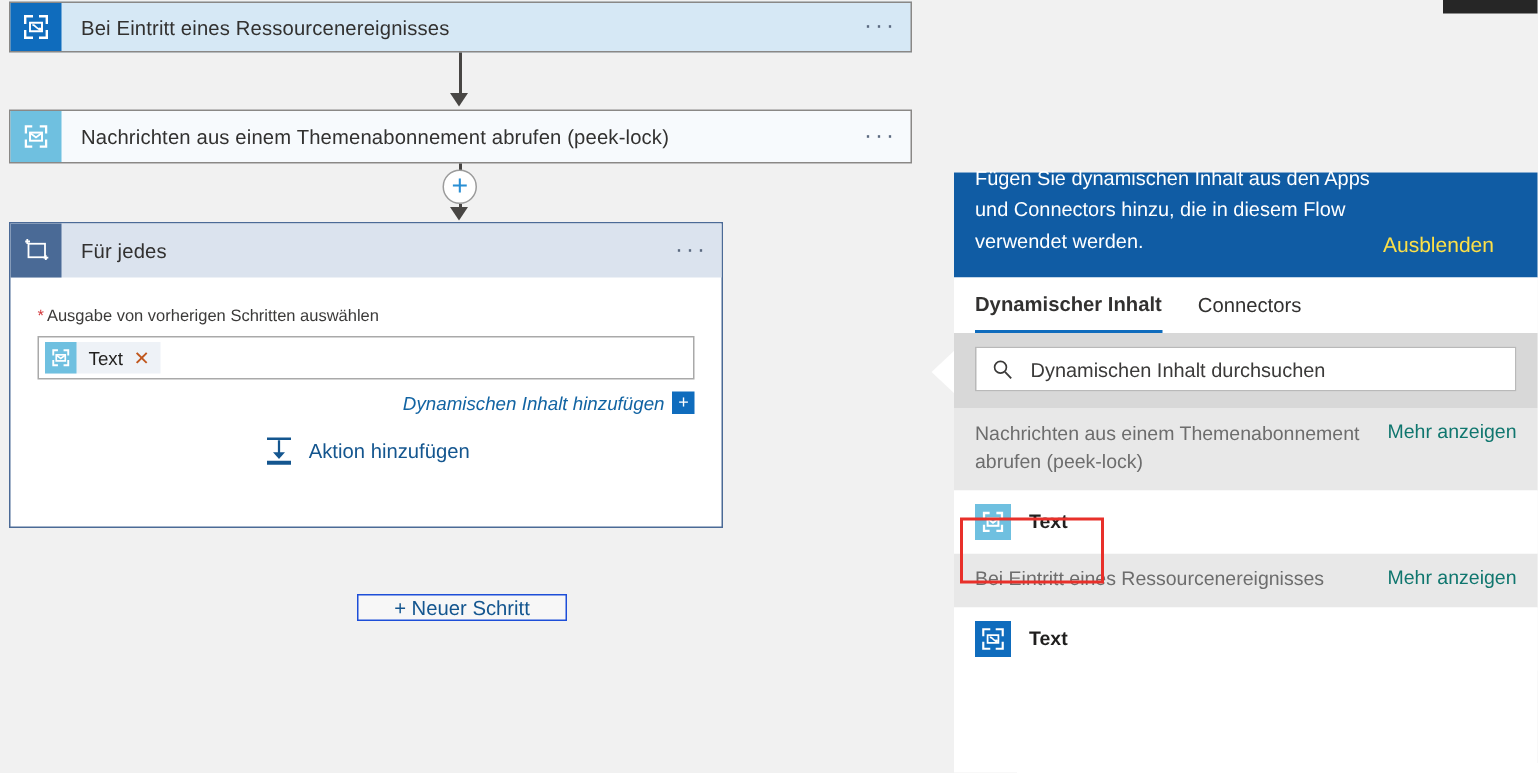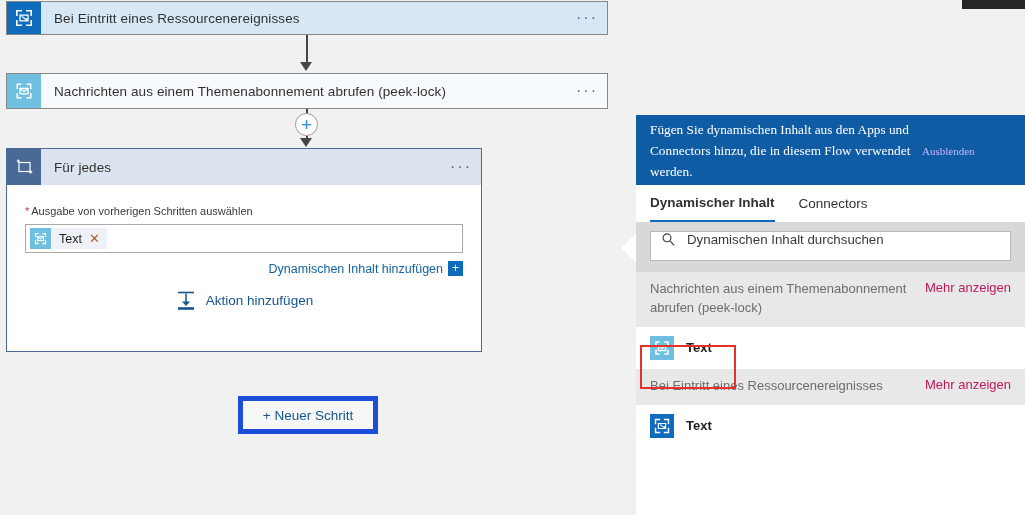--- a/index.html
+++ b/index.html
@@ -186,20 +186,21 @@
     color: #c0571d;
     font-size: 13px;
     line-height: 1;
     font-family: "Liberation Sans", sans-serif;
   }
   .dyn-link-row {
     margin-top: 8px;
     display: flex;
     justify-content: flex-end;
     align-items: center;
+    font-style: italic;
   }
   .dyn-link {
     color: #1264a3;
     font-size: 12.5px;
     margin-right: 5px;
   }
   .dyn-plus-box {
     width: 15px; height: 15px;
     background: #0f6cbd;
     color: #ffffff;
@@ -219,23 +220,23 @@
   }
   .add-action-label {
     color: #14568f;
     font-size: 13.5px;
   }
 
   
   .new-step-btn {
     position: absolute;
     left: 238px; top: 396px;
-    width: 140px; height: 38px;
-    box-sizing: border-box;
-    border: 5px solid #1d4ed8;
+    width: 140px; height: 18px;
+    box-sizing: border-box;
+    border: 1px solid #1d4ed8;
     background: #f7f7f7;
     color: #14568f;
     font-size: 13.5px;
     display: flex; align-items: center; justify-content: center;
   }
 
   
   .flyout {
     position: absolute;
     left: 636px; top: 115px;
@@ -249,34 +250,33 @@
     width: 0; height: 0;
     border-top: 15px solid transparent;
     border-bottom: 15px solid transparent;
     border-right: 16px solid #ffffff;
   }
   .flyout-header {
     background: #105ca4;
     color: #ffffff;
     padding: 14px 14px 14px 14px;
     display: flex;
-    align-items: center;
+    align-items: flex-end;
     height: 70px;
     box-sizing: border-box;
-    font-family: Liberation Serif, serif;
   }
   .flyout-header-text {
     flex: 1;
     font-size: 13.3px;
     line-height: 1.58;
     max-width: 272px;
   }
   .flyout-hide {
-    font-size: 11px;
-    color: #c4b5fd;
+    font-size: 14px;
+    color: #fde047;
     white-space: nowrap;
     padding-top: 1px;
   }
   .flyout-tabs {
     display: flex;
     padding: 0 14px;
     border-bottom: 0;
     height: 37px;
     align-items: center;
     background: #ffffff;
@@ -297,20 +297,21 @@
   .search-zone {
     background: #d8d8d8;
     padding: 9px 14px 11px 14px;
   }
   .search-box {
     background: #ffffff;
     border: 1px solid #b9b9b9;
     box-sizing: border-box;
     height: 30px;
     display: flex;
+    align-items: center;
     padding: 0 10px;
   }
   .search-placeholder {
     font-size: 13.3px;
     color: #3b3a39;
     margin-left: 11px;
   }
   .group-head {
     background: #e8e8e8;
     padding: 8px 14px 9px 14px;
@@ -319,21 +320,21 @@
     justify-content: space-between;
   }
   .group-title {
     font-size: 13px;
     color: #6d6d6d;
     line-height: 1.45;
     max-width: 262px;
   }
   .group-more {
     font-size: 13px;
-    color: #be185d;
+    color: #0f766e;
     white-space: nowrap;
     padding-left: 10px;
   }
   .dyn-item {
     display: flex;
     align-items: center;
     padding: 9px 14px;
     background: #ffffff;
     position: relative;
   }

